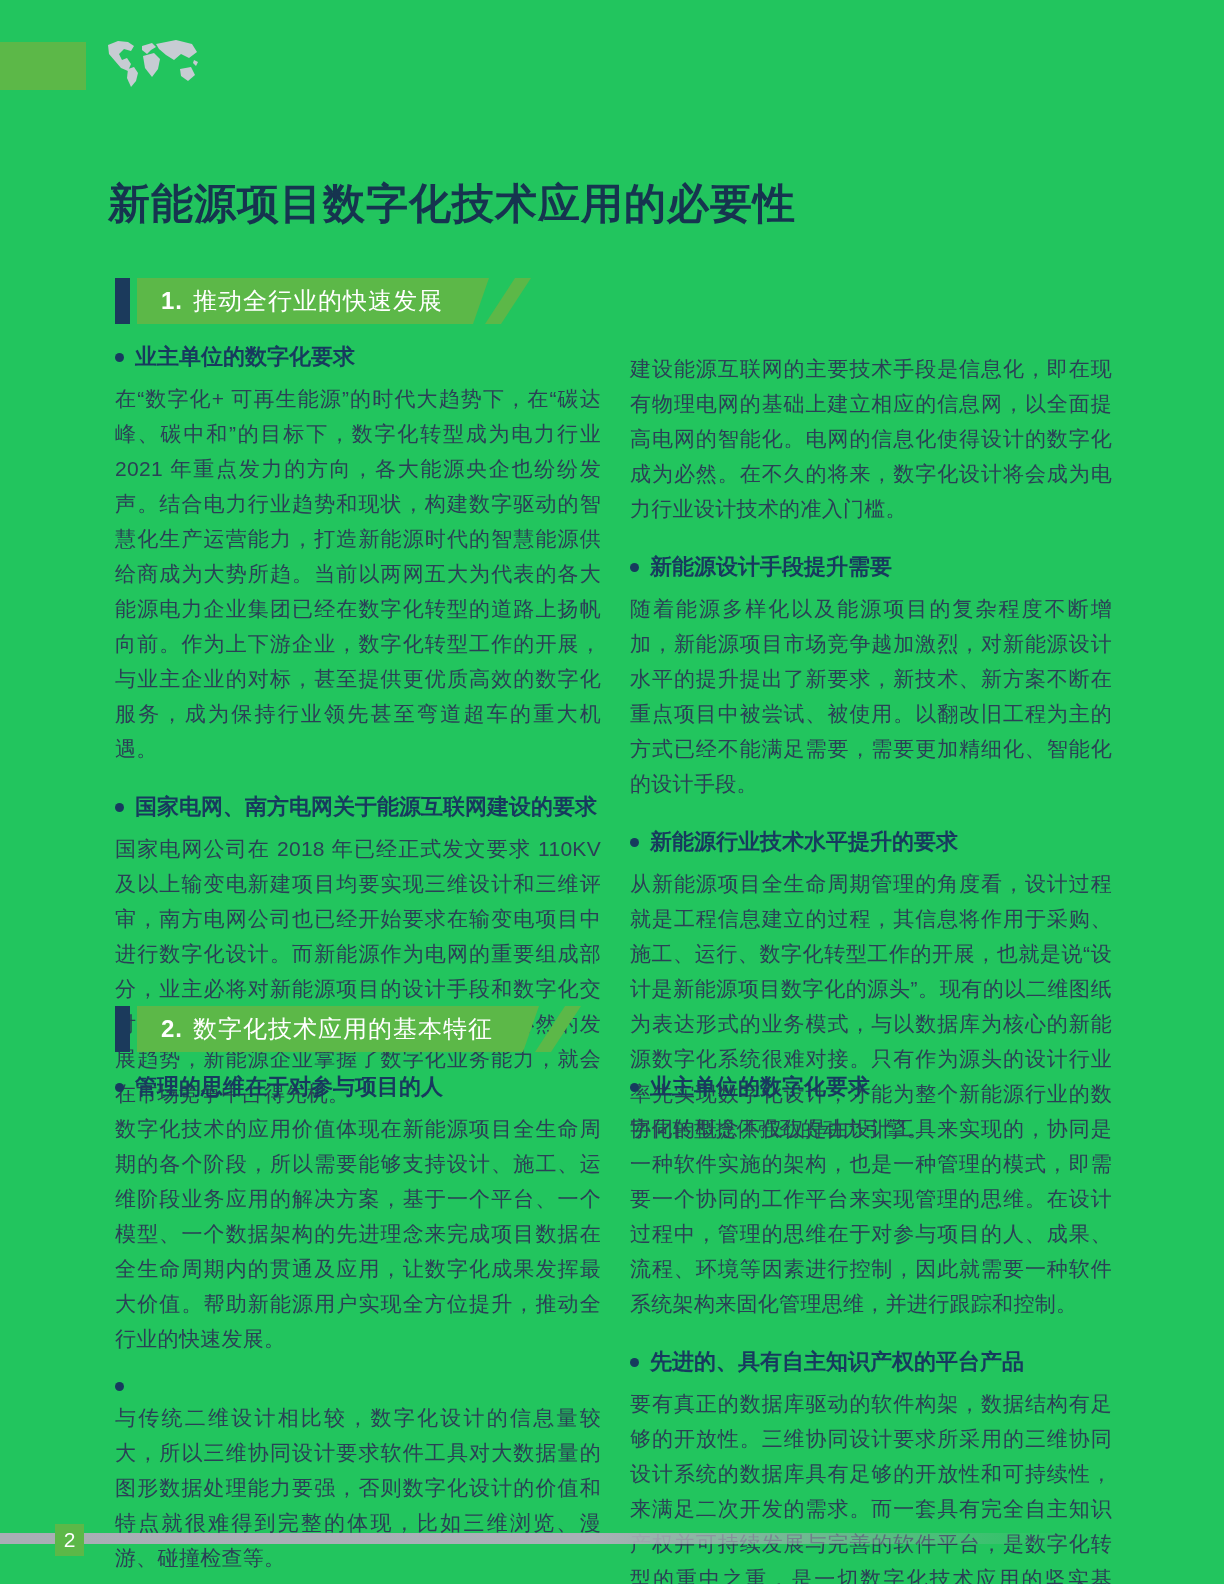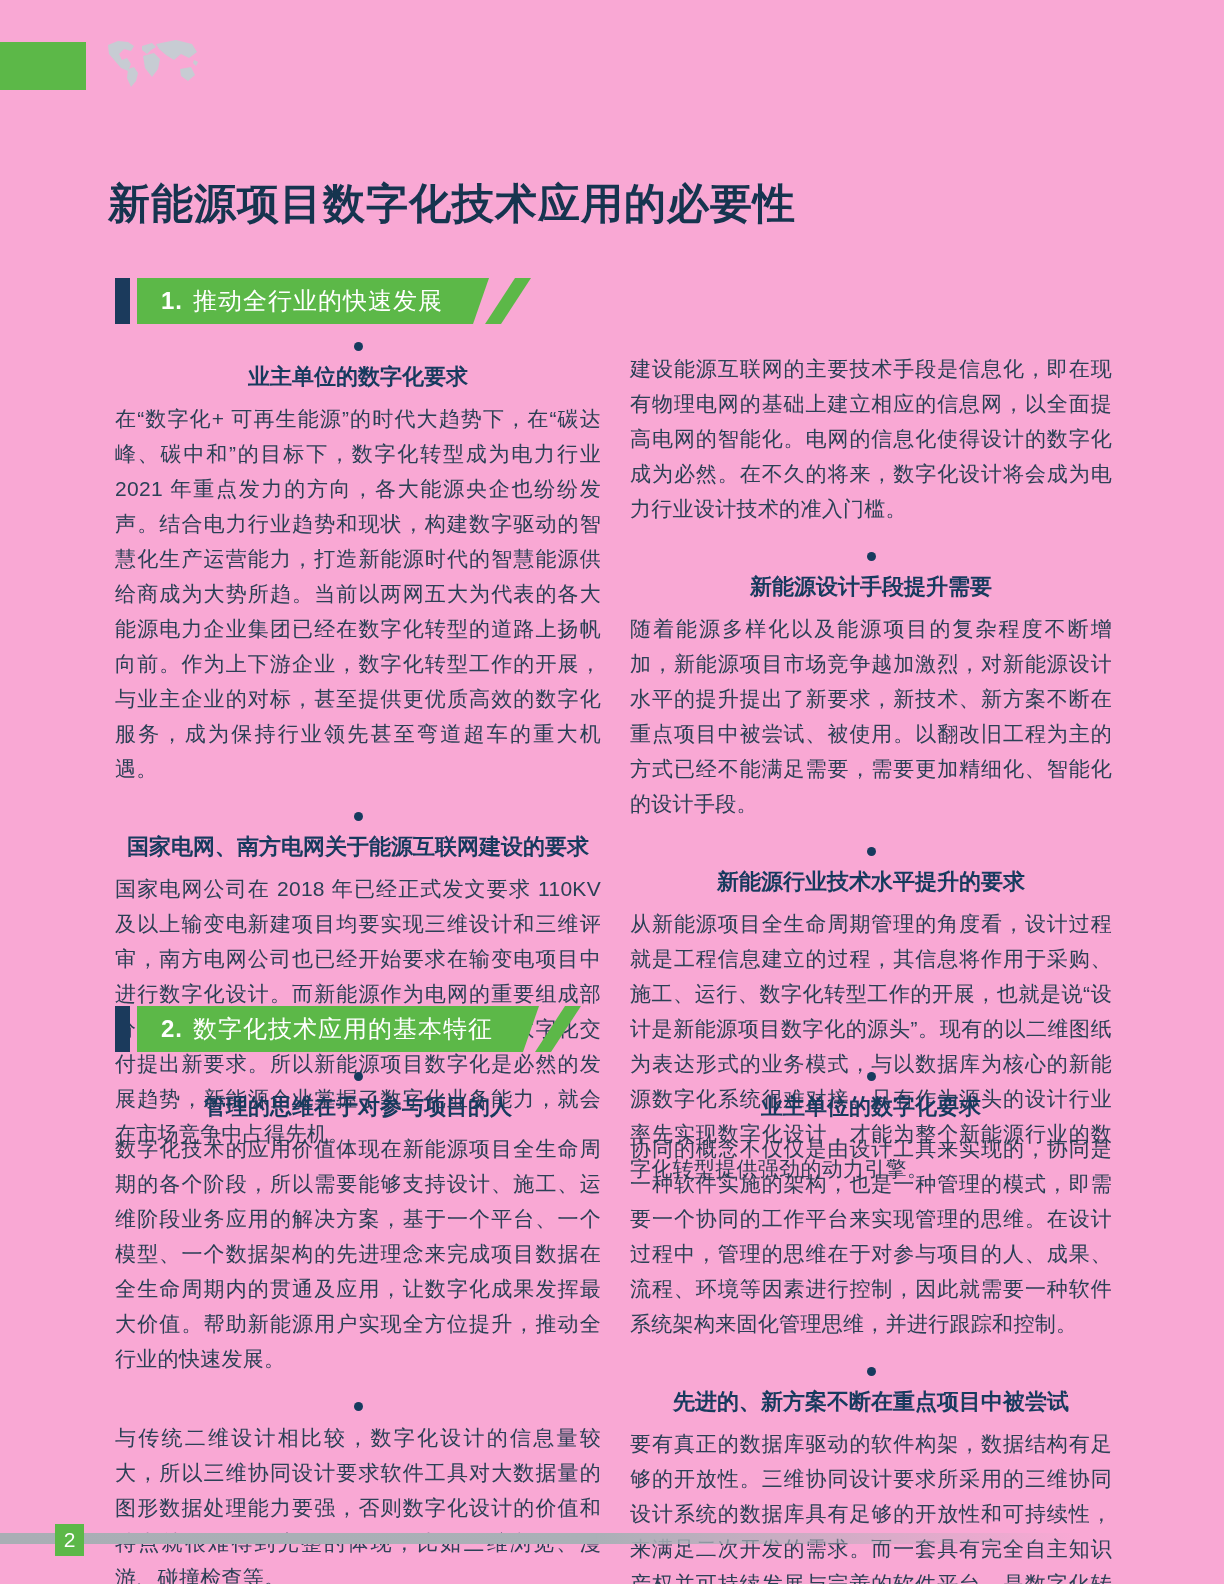--- a/index.html
+++ b/index.html
@@ -5,21 +5,21 @@
   * { box-sizing: border-box; }
   html, body { margin: 0; padding: 0; }
   body {
     width: 1224px; height: 1584px;
     background: #ffffff;
     font-family: "Liberation Sans", "DejaVu Sans", sans-serif;
   }
   .page {
     position: relative;
     width: 1224px; height: 1584px;
-    background: #f9a8d4;
+    background: #22c55e;
     overflow: hidden;
   }
 
   
   .corner-block {
     position: absolute; left: 0; top: 42px;
     width: 86px; height: 48px;
     background: #5cb848;
   }
   .map-logo { position: absolute; left: 104px; top: 38px; }
@@ -50,21 +50,21 @@
     width: 46px; height: 46px; background: #5cb848; margin-left: -4px;
     clip-path: polygon(30px 0, 46px 0, 16px 100%, 0 100%);
   }
 
   
   .col { position: absolute; width: 486px; text-align: justify; }
   .col-narrow { width: 482px; }
   .item-heading {
     display: flex; align-items: center; gap: 11px;
     font-size: 22px; font-weight: bold; color: #173a5e;
-    margin: 26px 0 0 0; white-space: nowrap; line-height: 30px; flex-direction: column;
+    margin: 26px 0 0 0; white-space: nowrap; line-height: 30px;
   }
   .item-heading.first { margin-top: 0; }
   .dot {
     width: 9px; height: 9px; border-radius: 50%;
     background: #173a5e; flex: 0 0 auto;
   }
   .body-text {
     font-size: 21px; line-height: 35px; color: #2b4056;
     margin: 9px 0 0 0; letter-spacing: 0.3px;
   }
@@ -167,21 +167,21 @@
   </div>
 
   <div class="col col-narrow" style="left:630px; top:1072px;">
     <div class="item-heading first">
       <span class="dot"></span>
       <span>业主单位的数字化要求</span>
     </div>
     <p class="body-text">协同的概念不仅仅是由设计工具来实现的，协同是一种软件实施的架构，也是一种管理的模式，即需要一个协同的工作平台来实现管理的思维。在设计过程中，管理的思维在于对参与项目的人、成果、流程、环境等因素进行控制，因此就需要一种软件系统架构来固化管理思维，并进行跟踪和控制。</p>
     <div class="item-heading">
       <span class="dot"></span>
-      <span>先进的、新方案不断在重点项目中被尝试</span>
+      <span>先进的、具有自主知识产权的平台产品</span>
     </div>
     <p class="body-text">要有真正的数据库驱动的软件构架，数据结构有足够的开放性。三维协同设计要求所采用的三维协同设计系统的数据库具有足够的开放性和可持续性，来满足二次开发的需求。而一套具有完全自主知识产权并可持续发展与完善的软件平台，是数字化转型的重中之重，是一切数字化技术应用的坚实基础。</p>
   </div>
 
   <div class="footer-bar"></div>
   <div class="page-num-box">
     <span>2</span>
   </div>
 
 </div>

